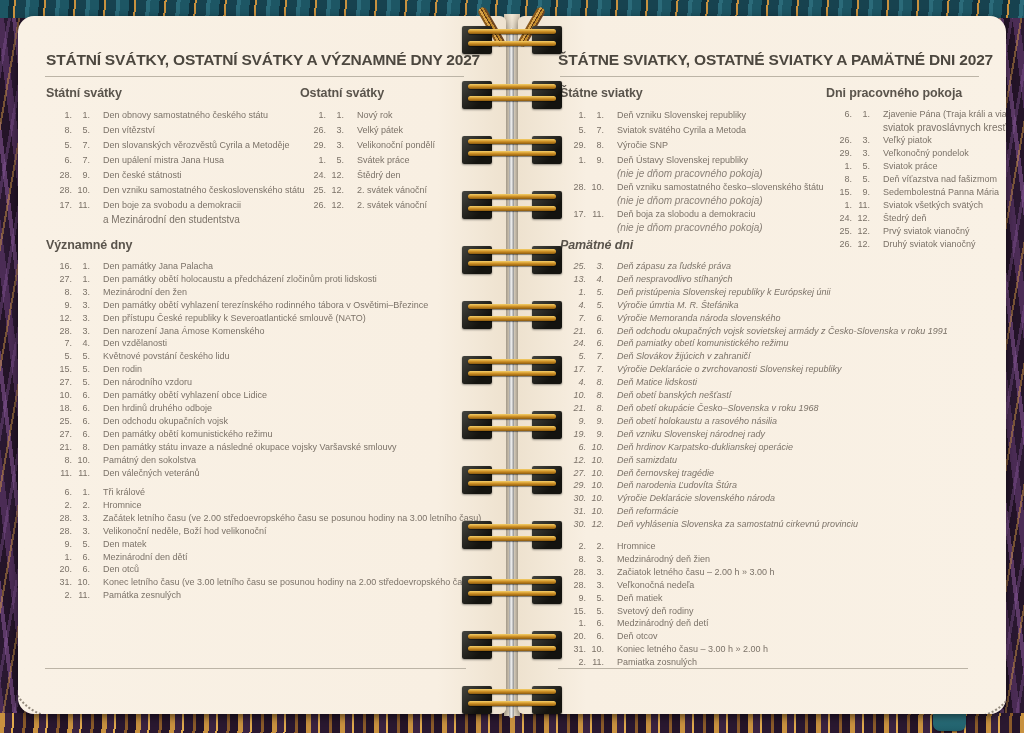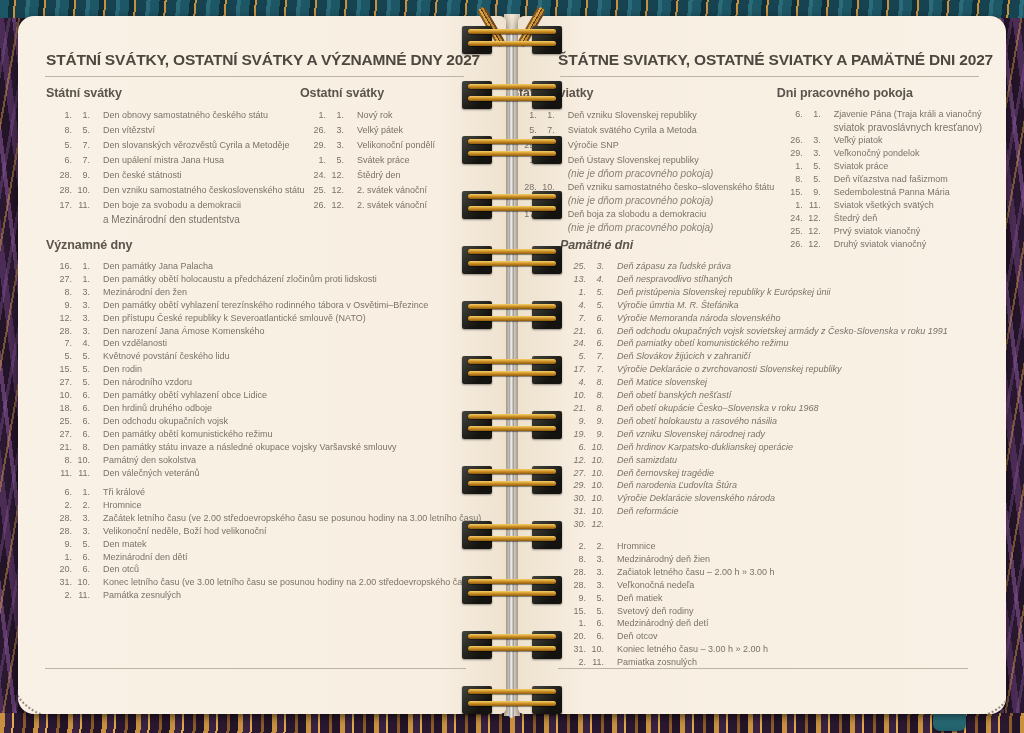--- a/index.html
+++ b/index.html
@@ -32,21 +32,21 @@
     letter-spacing:-0.2px;color:#4c473f;white-space:nowrap;}
   .page-right .page-title{left:40px;right:28px;text-align:right;}
   .rule{position:absolute;height:1px;background:#bcb4a6;}
   .title-rule{top:60px;}
   .page-left .title-rule{left:27px;right:42px;}
   .page-right .title-rule{left:42px;right:27px;}
   .footer-rule{top:652px;}
   .page-left .footer-rule{left:27px;right:40px;}
   .page-right .footer-rule{left:40px;right:38px;}
 
-  .block-cols{position:absolute;top:70px;display:flex;justify-content:flex-end;}
+  .block-cols{position:absolute;top:70px;display:flex;}
   .page-left .block-cols{left:28px;right:34px;}
   .page-right .block-cols{left:42px;right:24px;}
   .page-left .col1{width:208px;flex:none;}
   .page-right .col1{width:220px;flex:none;}
   .col2{flex:1;margin-left:46px;}
   .block-main{position:absolute;top:222px;}
   .page-left .block-main{left:28px;right:34px;}
   .page-right .block-main{left:42px;right:24px;font-style:italic;}
   .block-extra{position:absolute;}
   .page-left .block-extra{left:28px;right:34px;top:470px;}
@@ -734,21 +734,21 @@
               <span class="m">7.</span>
               <span class="t">Výročie Deklarácie o zvrchovanosti Slovenskej republiky</span>
             </div>
 
           </div>
 
           <div class="item">
             <div class="row">
               <span class="d">4.</span>
               <span class="m">8.</span>
-              <span class="t">Deň Matice slovenskej</span>
+              <span class="t">Deň Matice lidskosti</span>
             </div>
 
           </div>
 
           <div class="item">
             <div class="row">
               <span class="d">10.</span>
               <span class="m">8.</span>
               <span class="t">Deň obetí banských nešťastí</span>
             </div>
@@ -833,20 +833,21 @@
               <span class="m">10.</span>
               <span class="t">Deň reformácie</span>
             </div>
 
           </div>
 
           <div class="item">
             <div class="row">
               <span class="d">30.</span>
               <span class="m">12.</span>
+              <span class="t">Deň vyhlásenia Slovenska za samostatnú cirkevnú provinciu</span>
             </div>
 
           </div>
         </div>
     </div>
 
     <div class="block-extra">
       <div class="list dense">
 
           <div class="item">

